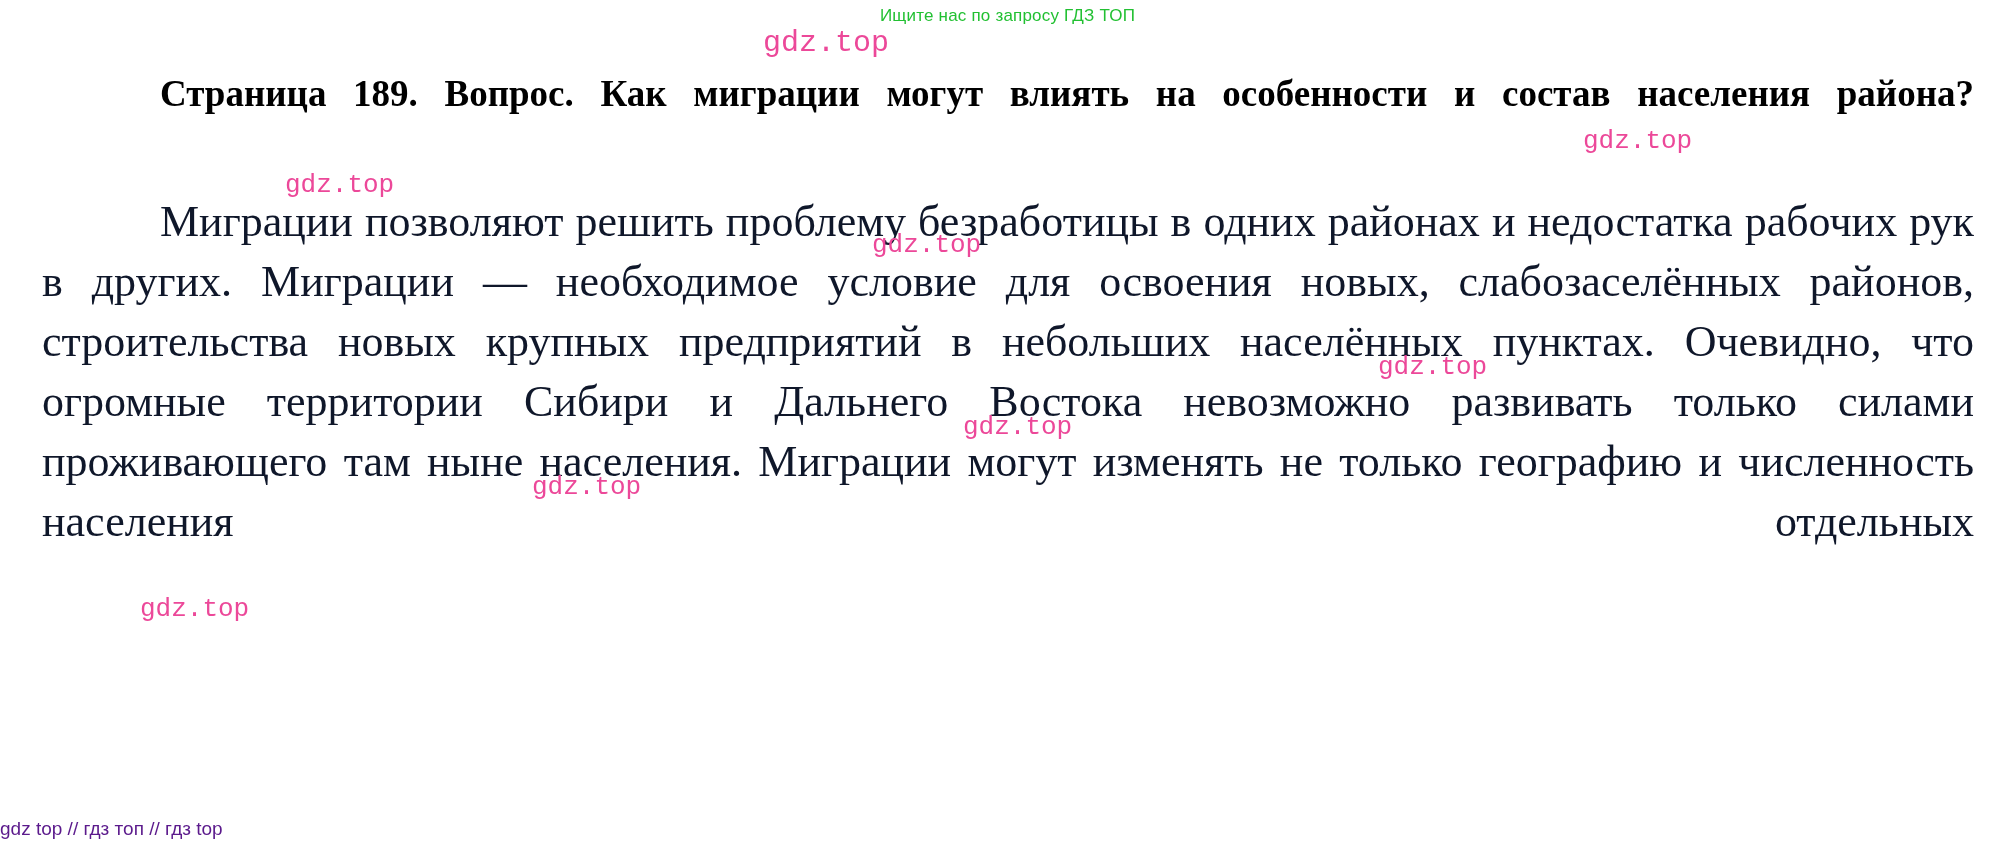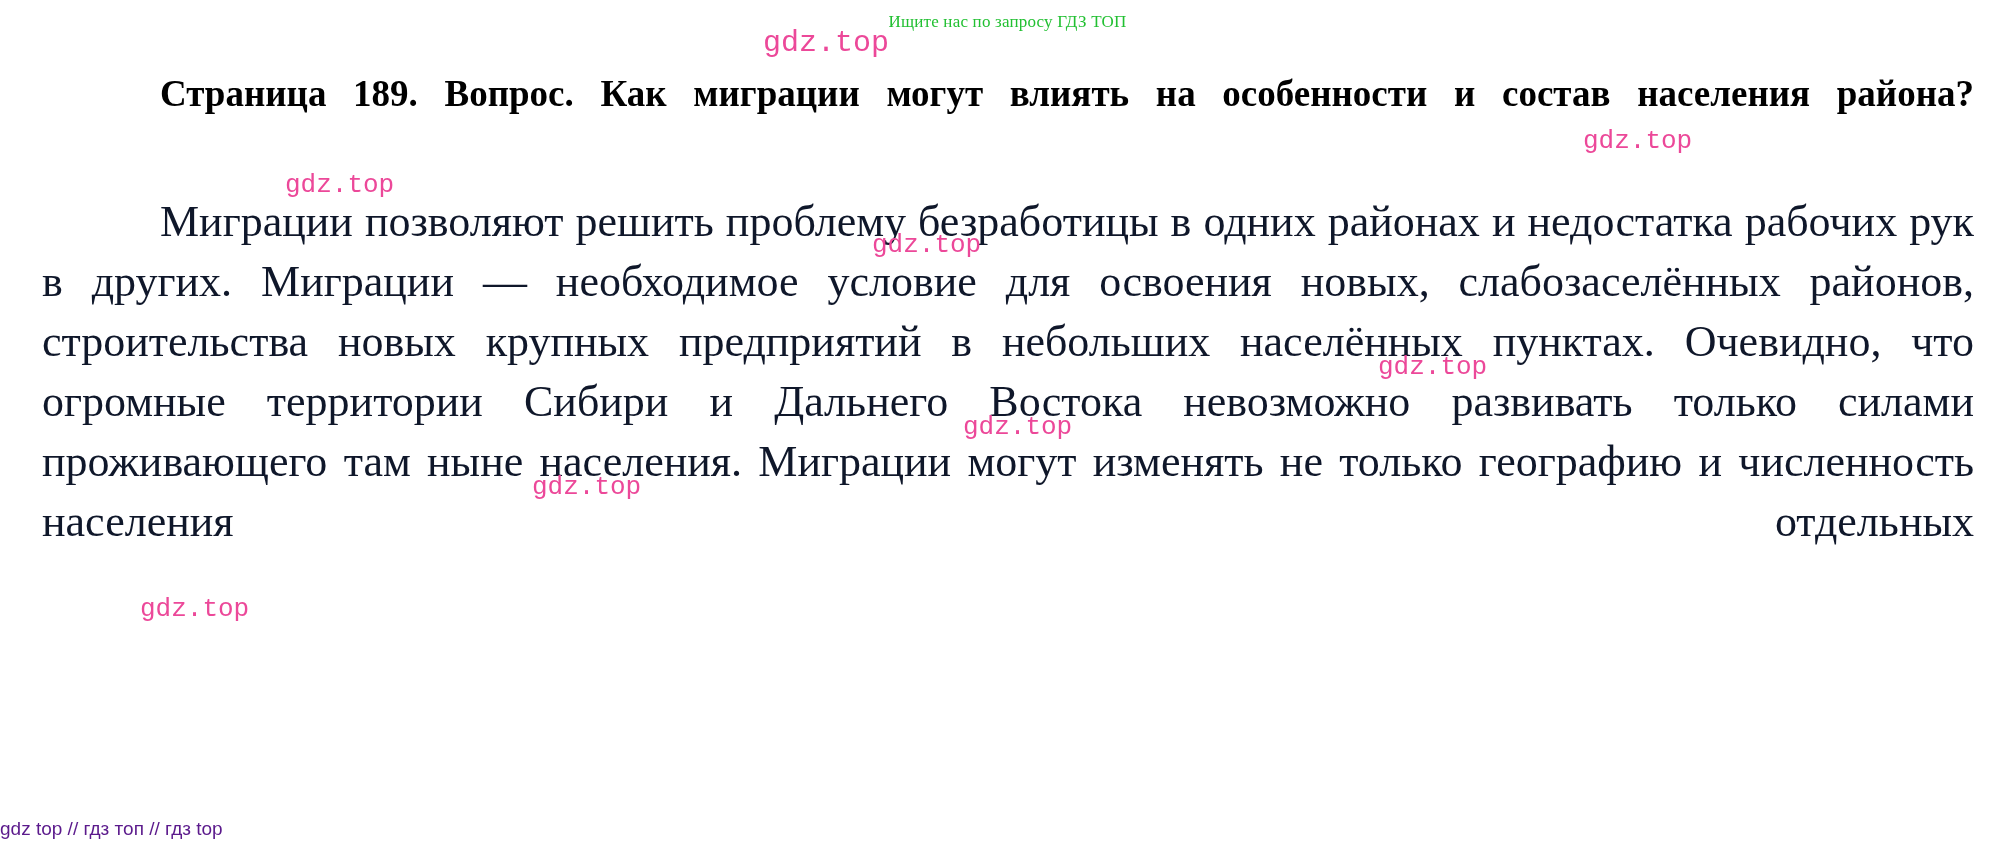--- a/index.html
+++ b/index.html
@@ -14,25 +14,25 @@
     position: relative;
     width: 2015px;
     height: 848px;
     background: #ffffff;
     overflow: hidden;
   }
 
   
   .promo-bar {
     position: absolute;
-    top: 12px;
+    top: 6px;
     left: 0;
     width: 2015px;
     text-align: center;
-    font-family: Liberation Serif, serif;
+    font-family: Liberation Sans, sans-serif;
     font-size: 17px;
     color: #22c032;
     letter-spacing: 0.2px;
     white-space: nowrap;
   }
 
   
   .wm {
     position: absolute;
     font-family: Liberation Mono, monospace;

